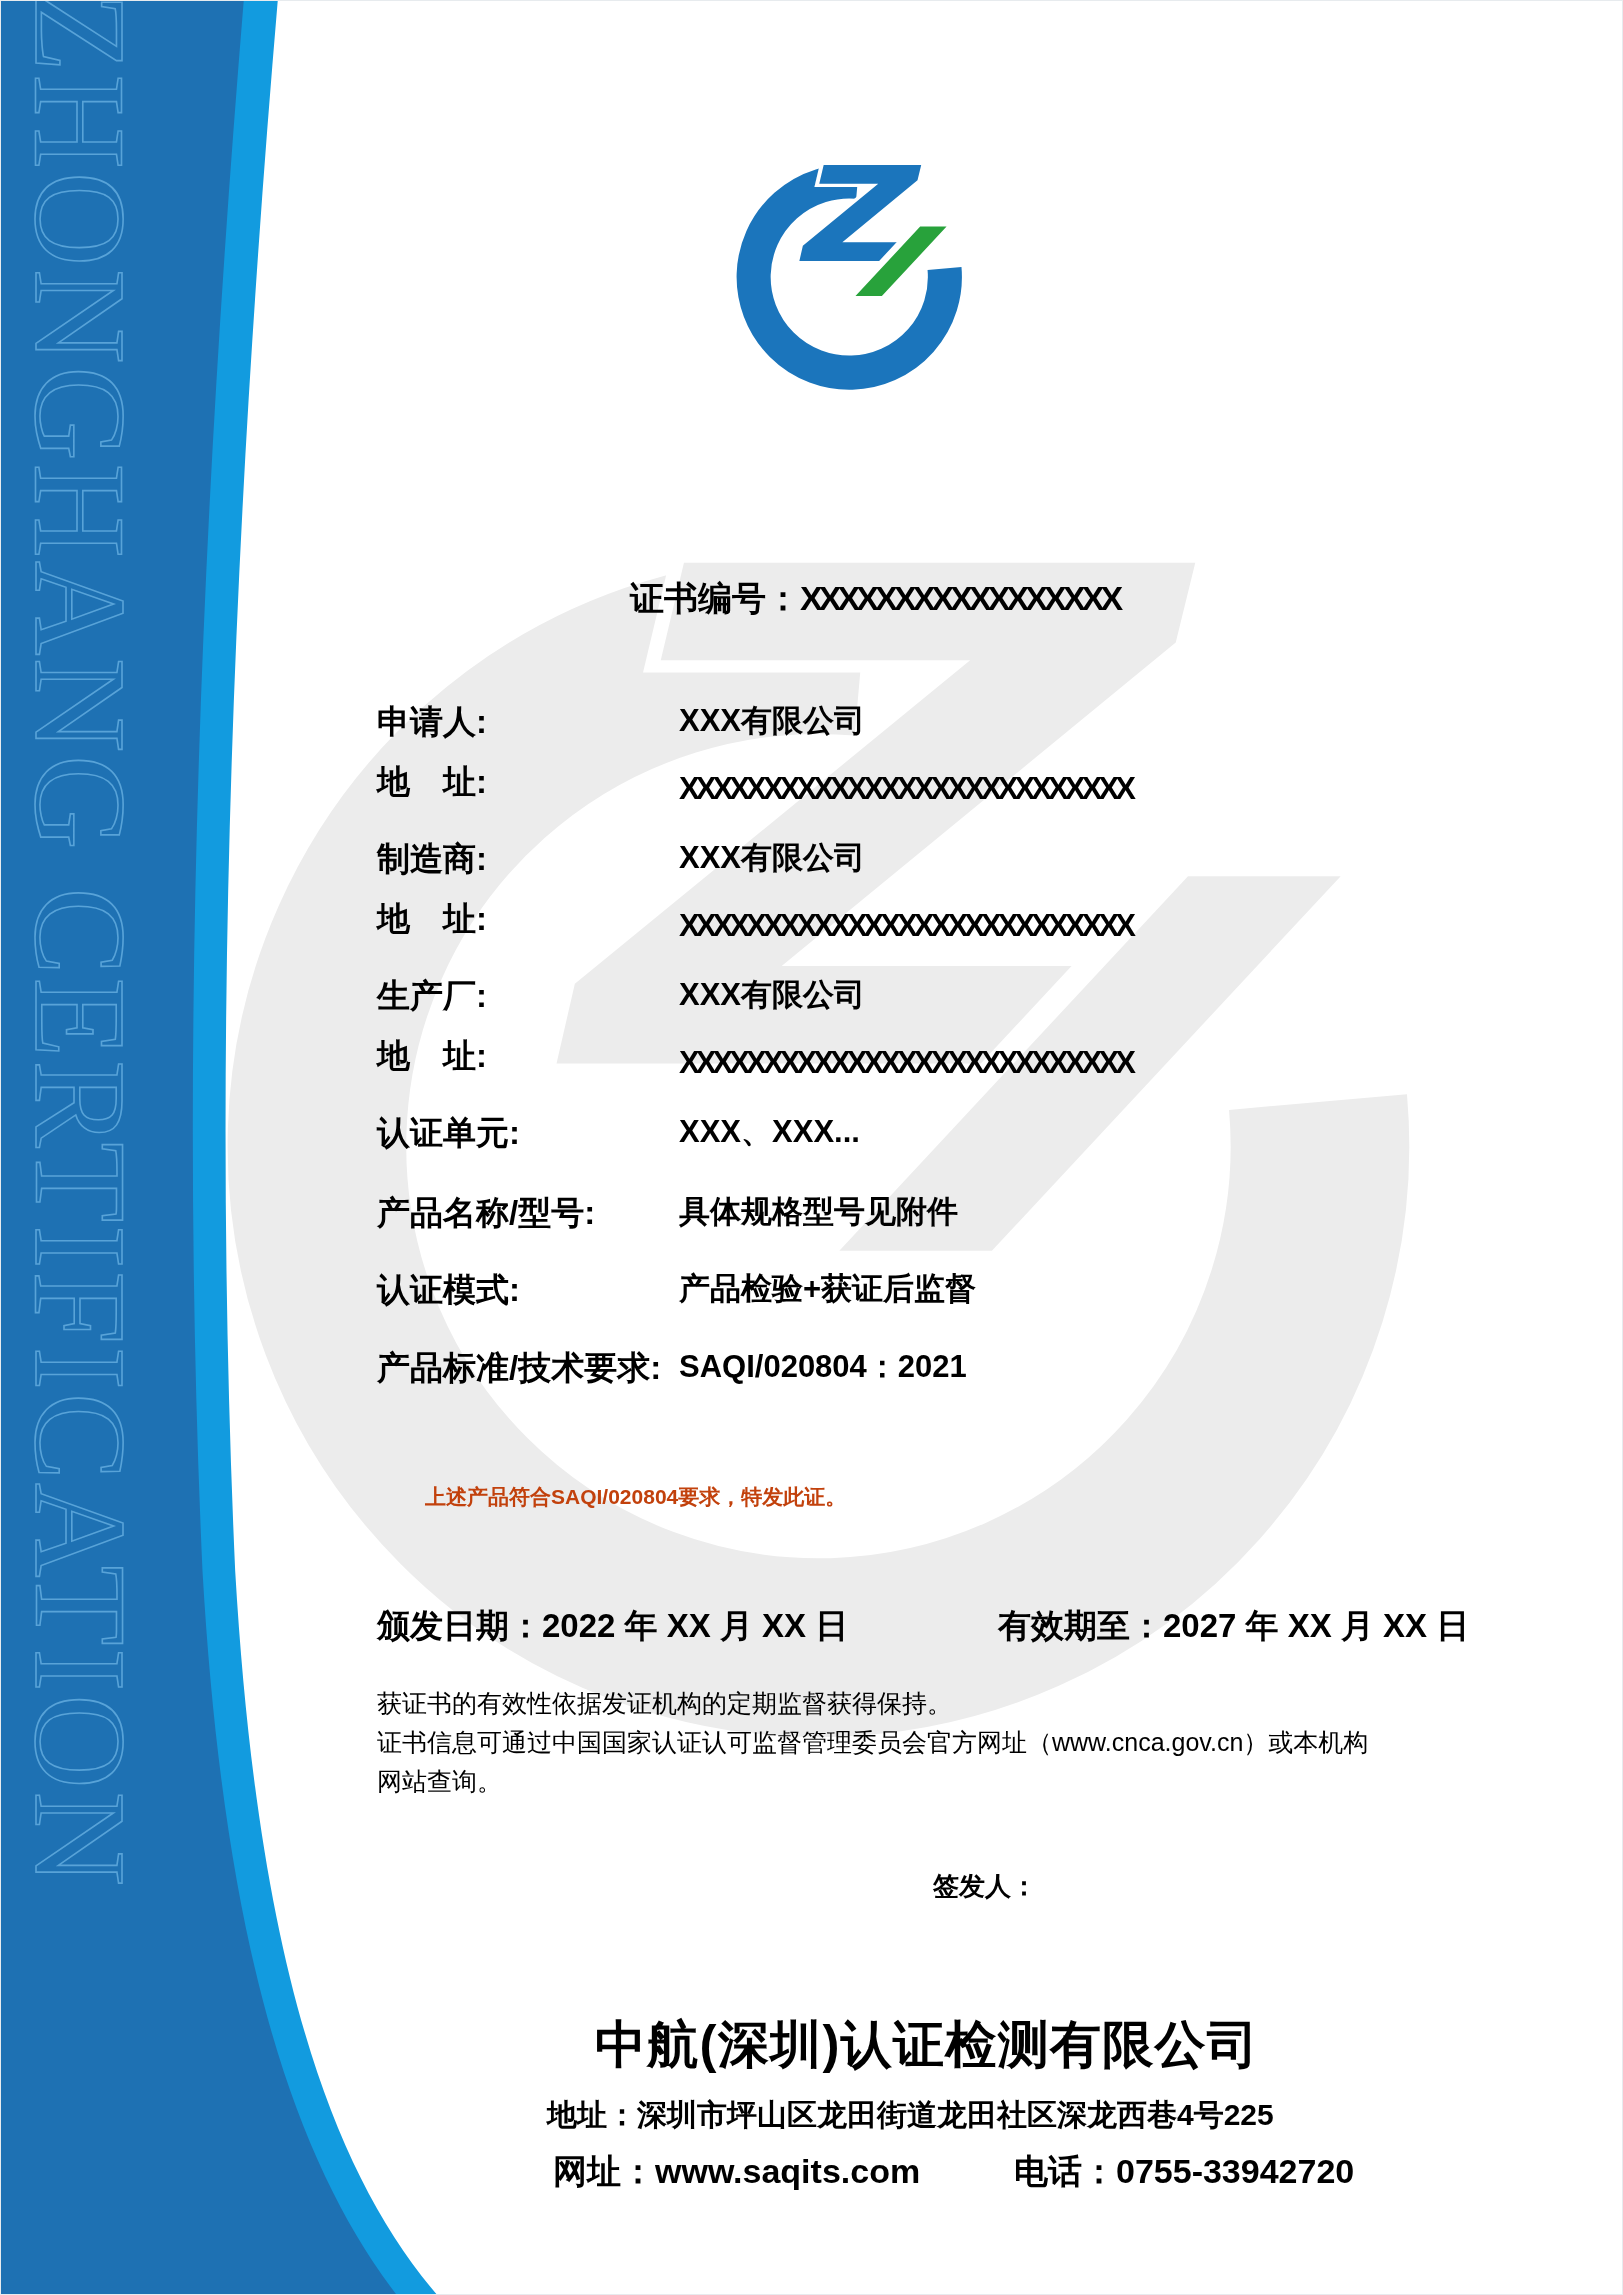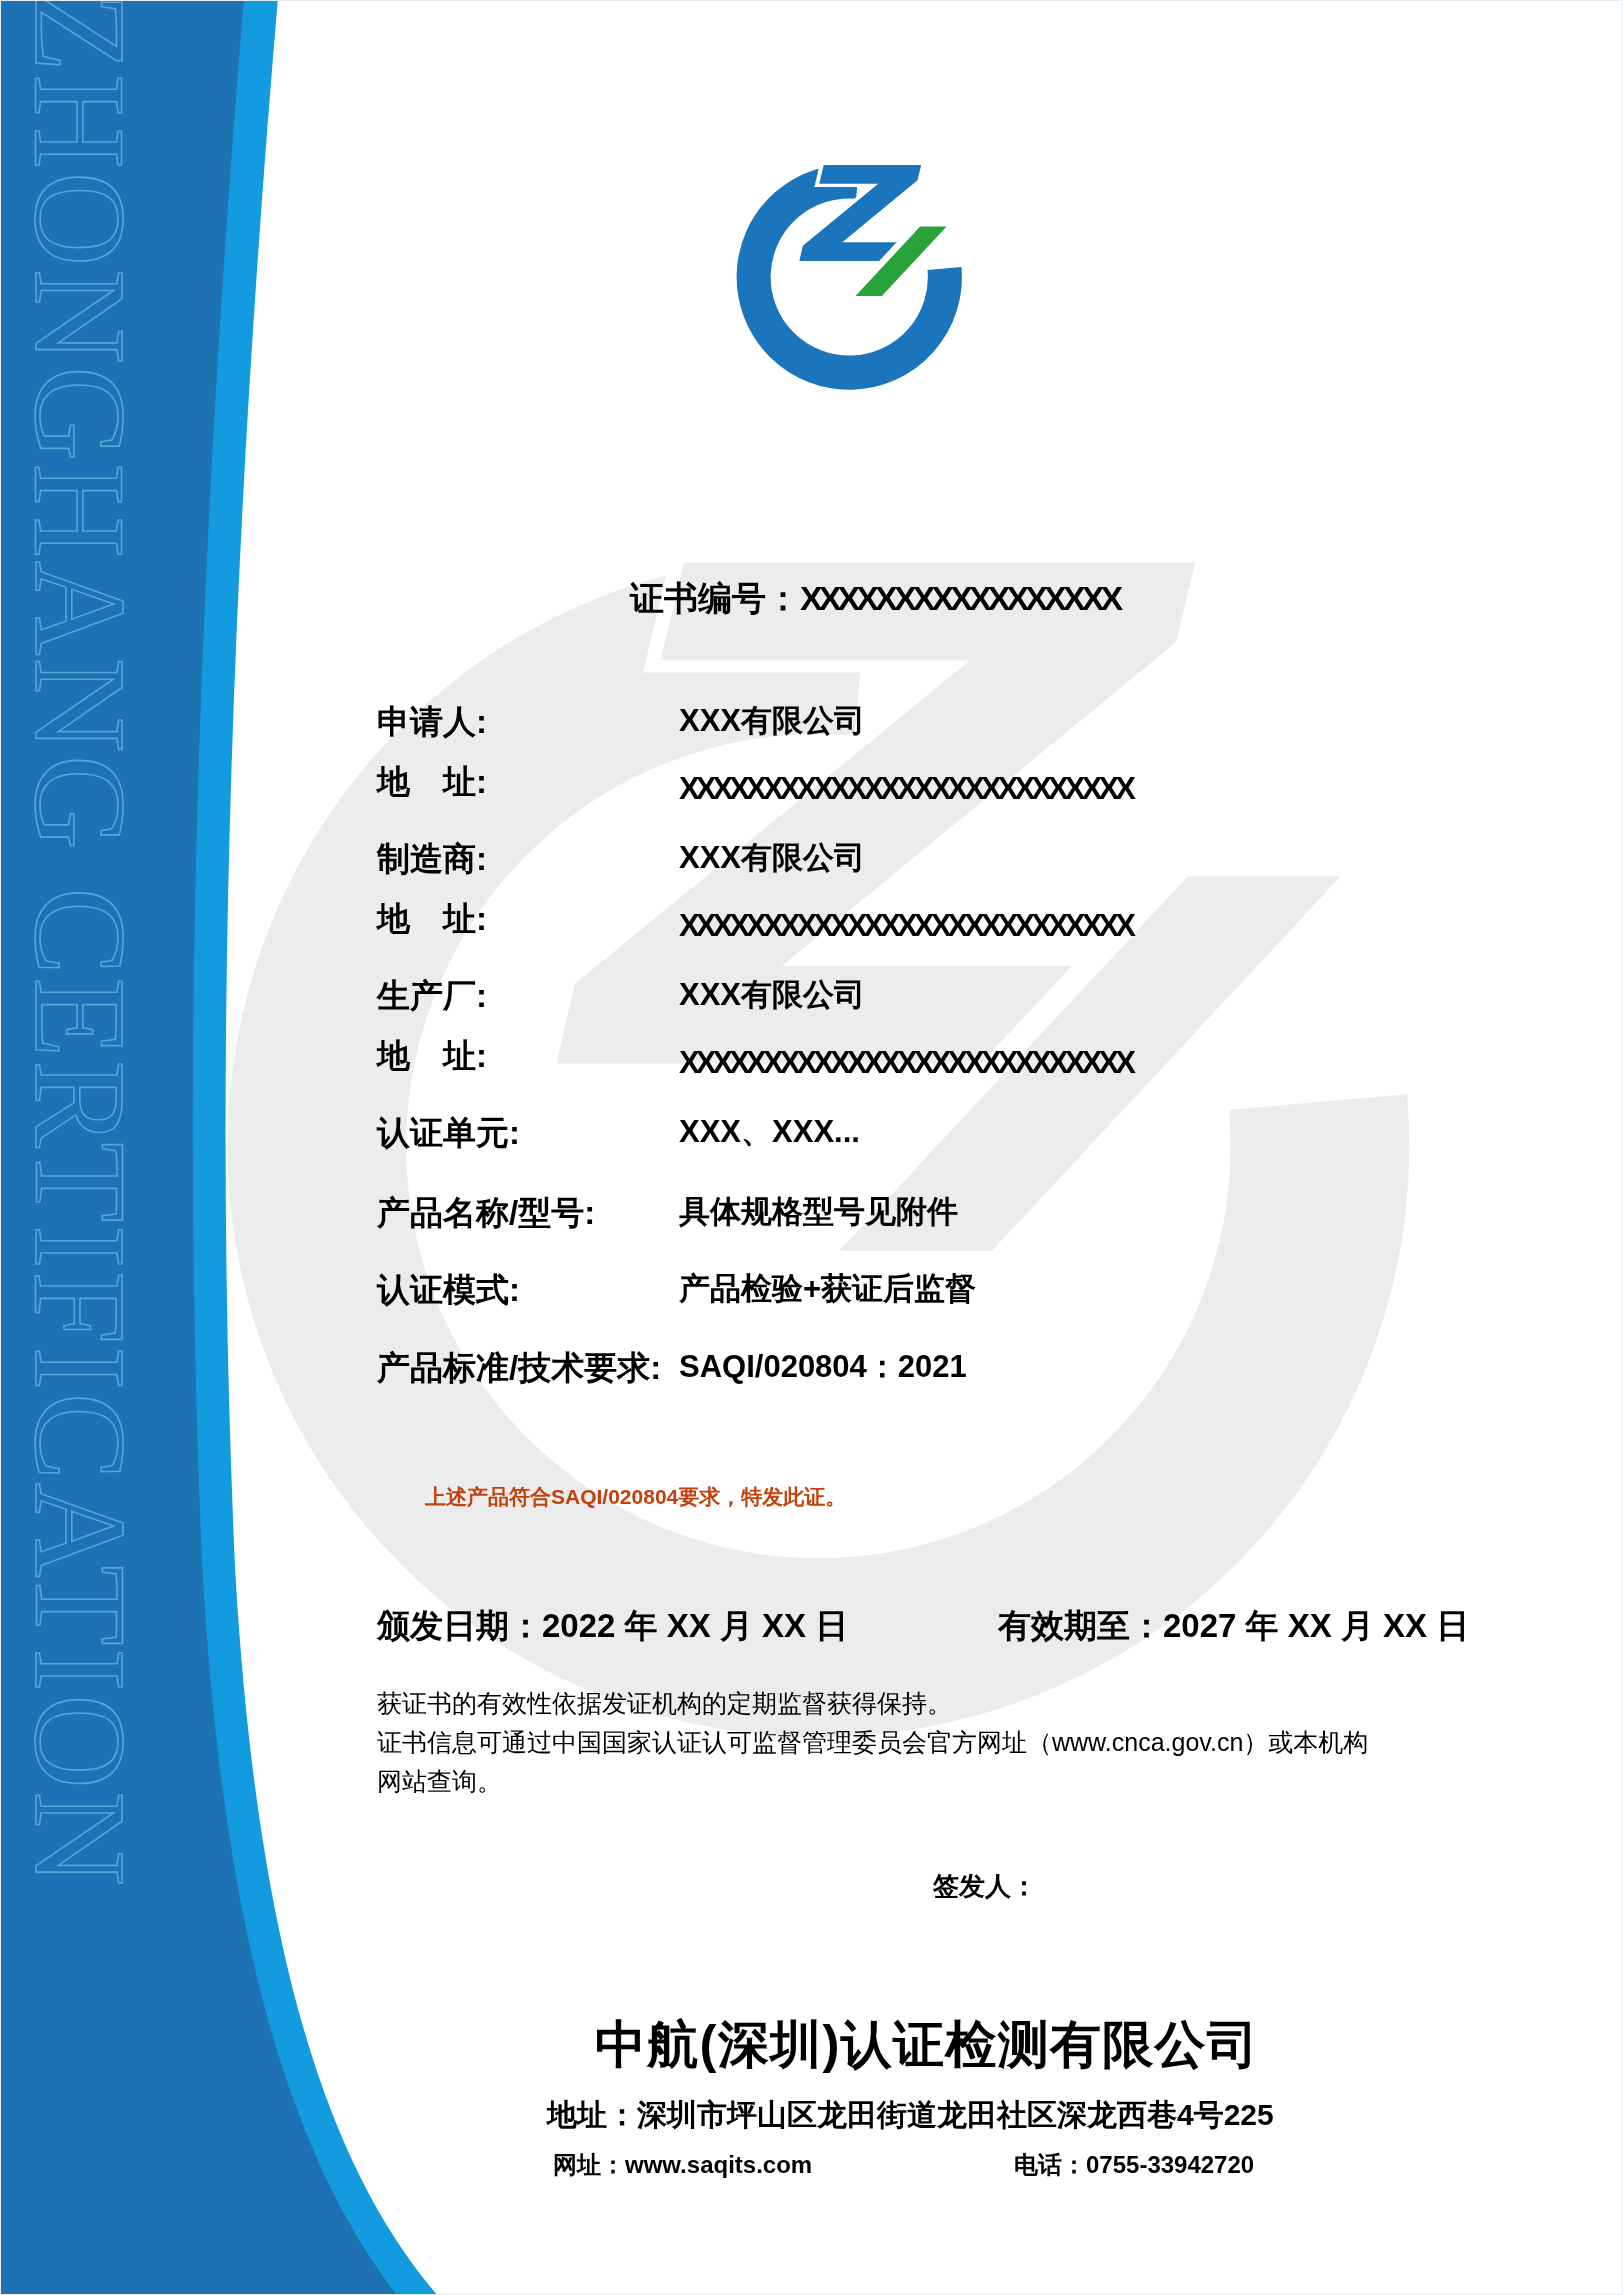--- a/index.html
+++ b/index.html
@@ -51,21 +51,21 @@
   
   .statement{position:absolute;left:376px;top:1482px;z-index:4;font-size:21px;font-weight:600;color:#c2410c;white-space:nowrap;margin-left:48px;}
   .daterow{position:absolute;top:1603px;z-index:4;font-size:33px;font-weight:600;color:#000;white-space:nowrap;}
   .date-issued{left:376px;}
   .date-valid{left:997px;}
   .note{position:absolute;left:376px;z-index:4;font-size:25px;font-weight:500;color:#000;white-space:nowrap;}
   .signer{position:absolute;left:932px;top:1868px;z-index:4;font-size:26px;font-weight:700;color:#000;white-space:nowrap;}
   
   .company{position:absolute;left:594px;top:2010px;z-index:4;font-size:51px;font-weight:700;letter-spacing:1.3px;color:#000;white-space:nowrap;}
   .addr{position:absolute;left:546px;top:2094px;z-index:4;font-size:30px;font-weight:700;color:#000;white-space:nowrap;}
-  .webrow{position:absolute;top:2148px;z-index:4;font-size:24px;font-weight:700;color:#000;white-space:nowrap;}
+  .webrow{position:absolute;top:2148px;z-index:4;font-size:34px;font-weight:700;color:#000;white-space:nowrap;}
   .web{left:552px;}
   .tel{left:1013px;text-align:right;}
 </style>
 </head>
 <body>
 
 <div class="page">
 
   <svg class="watermark" width="1374" height="1374" viewBox="0 0 200 200" aria-hidden="true">
     <path d="M 94.4 27.3 A 73 73 0 1 0 160.7 93.6" fill="none" stroke="#ececec" stroke-width="26"></path>

